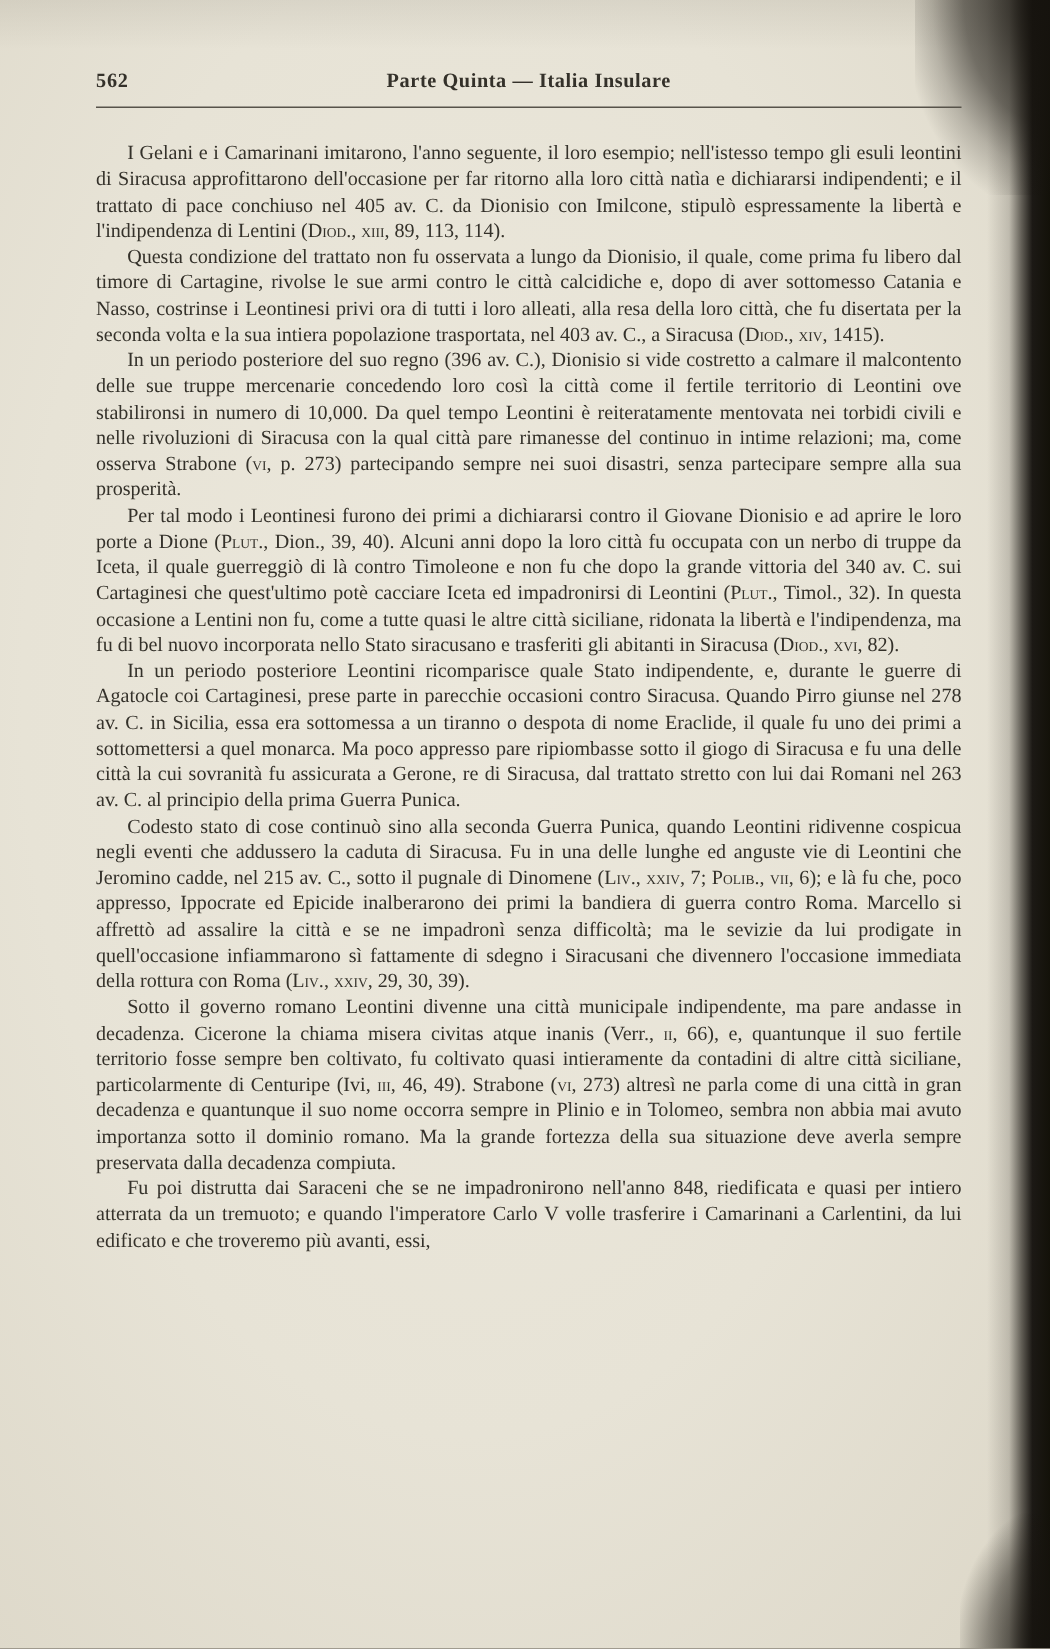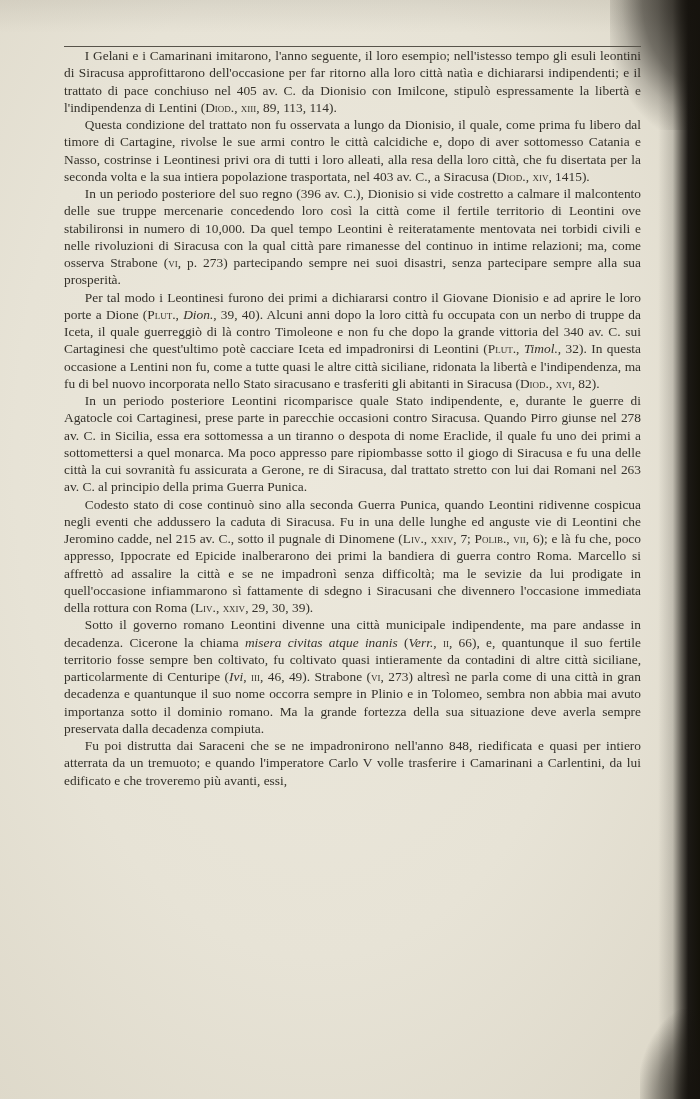--- a/index.html
+++ b/index.html
@@ -74,43 +74,48 @@
     font-weight: 700;
     letter-spacing: 0.4px;
   }
   .header-rule {
     width: 100%;
     height: 0;
     border-top: 1.3px solid #57534a;
     margin: 0 0 0 0;
   }
   .body-text {
+    margin-top: 21px;
     font-size: 13.4px;
     line-height: 17.25px;
     text-align: justify;
   }
   .para {
     margin: 0;
     padding: 0;
     text-indent: 1.55em;
   }
   .smallcaps { font-variant: small-caps; }
-  .italic { font-style: italic; }
+  .italic { }
 </style>
 </head>
 <body>
 
 <div class="page">
 
   <div class="scan-edge"></div>
   <div class="scan-corner-top"></div>
   <div class="scan-corner-bottom"></div>
 
   <div class="content">
 
+    <div class="running-header">
+      <span class="page-number">562</span>
+      <span class="running-title">Parte Quinta — Italia Insulare</span>
+    </div>
 
     <div class="header-rule"></div>
 
     <div class="body-text">
         <p class="para"><span>I Gelani e i Camarinani imitarono, l'anno seguente, il loro esempio; nell'istesso tempo gli esuli leontini di Siracusa approfittarono dell'occasione per far ritorno alla loro città natìa e dichiararsi indipendenti; e il trattato di pace conchiuso nel 405 av. C. da Dionisio con Imilcone, stipulò espressamente la libertà e l'indipendenza di Lentini (</span><span class="smallcaps">Diod.</span><span>, </span><span class="smallcaps">xiii</span><span>, 89, 113, 114).</span></p>
         <p class="para"><span>Questa condizione del trattato non fu osservata a lungo da Dionisio, il quale, come prima fu libero dal timore di Cartagine, rivolse le sue armi contro le città calcidiche e, dopo di aver sottomesso Catania e Nasso, costrinse i Leontinesi privi ora di tutti i loro alleati, alla resa della loro città, che fu disertata per la seconda volta e la sua intiera popolazione trasportata, nel 403 av. C., a Siracusa (</span><span class="smallcaps">Diod.</span><span>, </span><span class="smallcaps">xiv</span><span>, 1415).</span></p>
         <p class="para"><span>In un periodo posteriore del suo regno (396 av. C.), Dionisio si vide costretto a calmare il malcontento delle sue truppe mercenarie concedendo loro così la città come il fertile territorio di Leontini ove stabilironsi in numero di 10,000. Da quel tempo Leontini è reiteratamente mentovata nei torbidi civili e nelle rivoluzioni di Siracusa con la qual città pare rimanesse del continuo in intime relazioni; ma, come osserva Strabone (</span><span class="smallcaps">vi</span><span>, p. 273) partecipando sempre nei suoi disastri, senza partecipare sempre alla sua prosperità.</span></p>
         <p class="para"><span>Per tal modo i Leontinesi furono dei primi a dichiararsi contro il Giovane Dionisio e ad aprire le loro porte a Dione (</span><span class="smallcaps">Plut.</span><span>, </span><span class="italic">Dion.</span><span>, 39, 40). Alcuni anni dopo la loro città fu occupata con un nerbo di truppe da Iceta, il quale guerreggiò di là contro Timoleone e non fu che dopo la grande vittoria del 340 av. C. sui Cartaginesi che quest'ultimo potè cacciare Iceta ed impadronirsi di Leontini (</span><span class="smallcaps">Plut.</span><span>, </span><span class="italic">Timol.</span><span>, 32). In questa occasione a Lentini non fu, come a tutte quasi le altre città siciliane, ridonata la libertà e l'indipendenza, ma fu di bel nuovo incorporata nello Stato siracusano e trasferiti gli abitanti in Siracusa (</span><span class="smallcaps">Diod.</span><span>, </span><span class="smallcaps">xvi</span><span>, 82).</span></p>
         <p class="para"><span>In un periodo posteriore Leontini ricomparisce quale Stato indipendente, e, durante le guerre di Agatocle coi Cartaginesi, prese parte in parecchie occasioni contro Siracusa. Quando Pirro giunse nel 278 av. C. in Sicilia, essa era sottomessa a un tiranno o despota di nome Eraclide, il quale fu uno dei primi a sottomettersi a quel monarca. Ma poco appresso pare ripiombasse sotto il giogo di Siracusa e fu una delle città la cui sovranità fu assicurata a Gerone, re di Siracusa, dal trattato stretto con lui dai Romani nel 263 av. C. al principio della prima Guerra Punica.</span></p>
         <p class="para"><span>Codesto stato di cose continuò sino alla seconda Guerra Punica, quando Leontini ridivenne cospicua negli eventi che addussero la caduta di Siracusa. Fu in una delle lunghe ed anguste vie di Leontini che Jeromino cadde, nel 215 av. C., sotto il pugnale di Dinomene (</span><span class="smallcaps">Liv.</span><span>, </span><span class="smallcaps">xxiv</span><span>, 7; </span><span class="smallcaps">Polib.</span><span>, </span><span class="smallcaps">vii</span><span>, 6); e là fu che, poco appresso, Ippocrate ed Epicide inalberarono dei primi la bandiera di guerra contro Roma. Marcello si affrettò ad assalire la città e se ne impadronì senza difficoltà; ma le sevizie da lui prodigate in quell'occasione infiammarono sì fattamente di sdegno i Siracusani che divennero l'occasione immediata della rottura con Roma (</span><span class="smallcaps">Liv.</span><span>, </span><span class="smallcaps">xxiv</span><span>, 29, 30, 39).</span></p>

